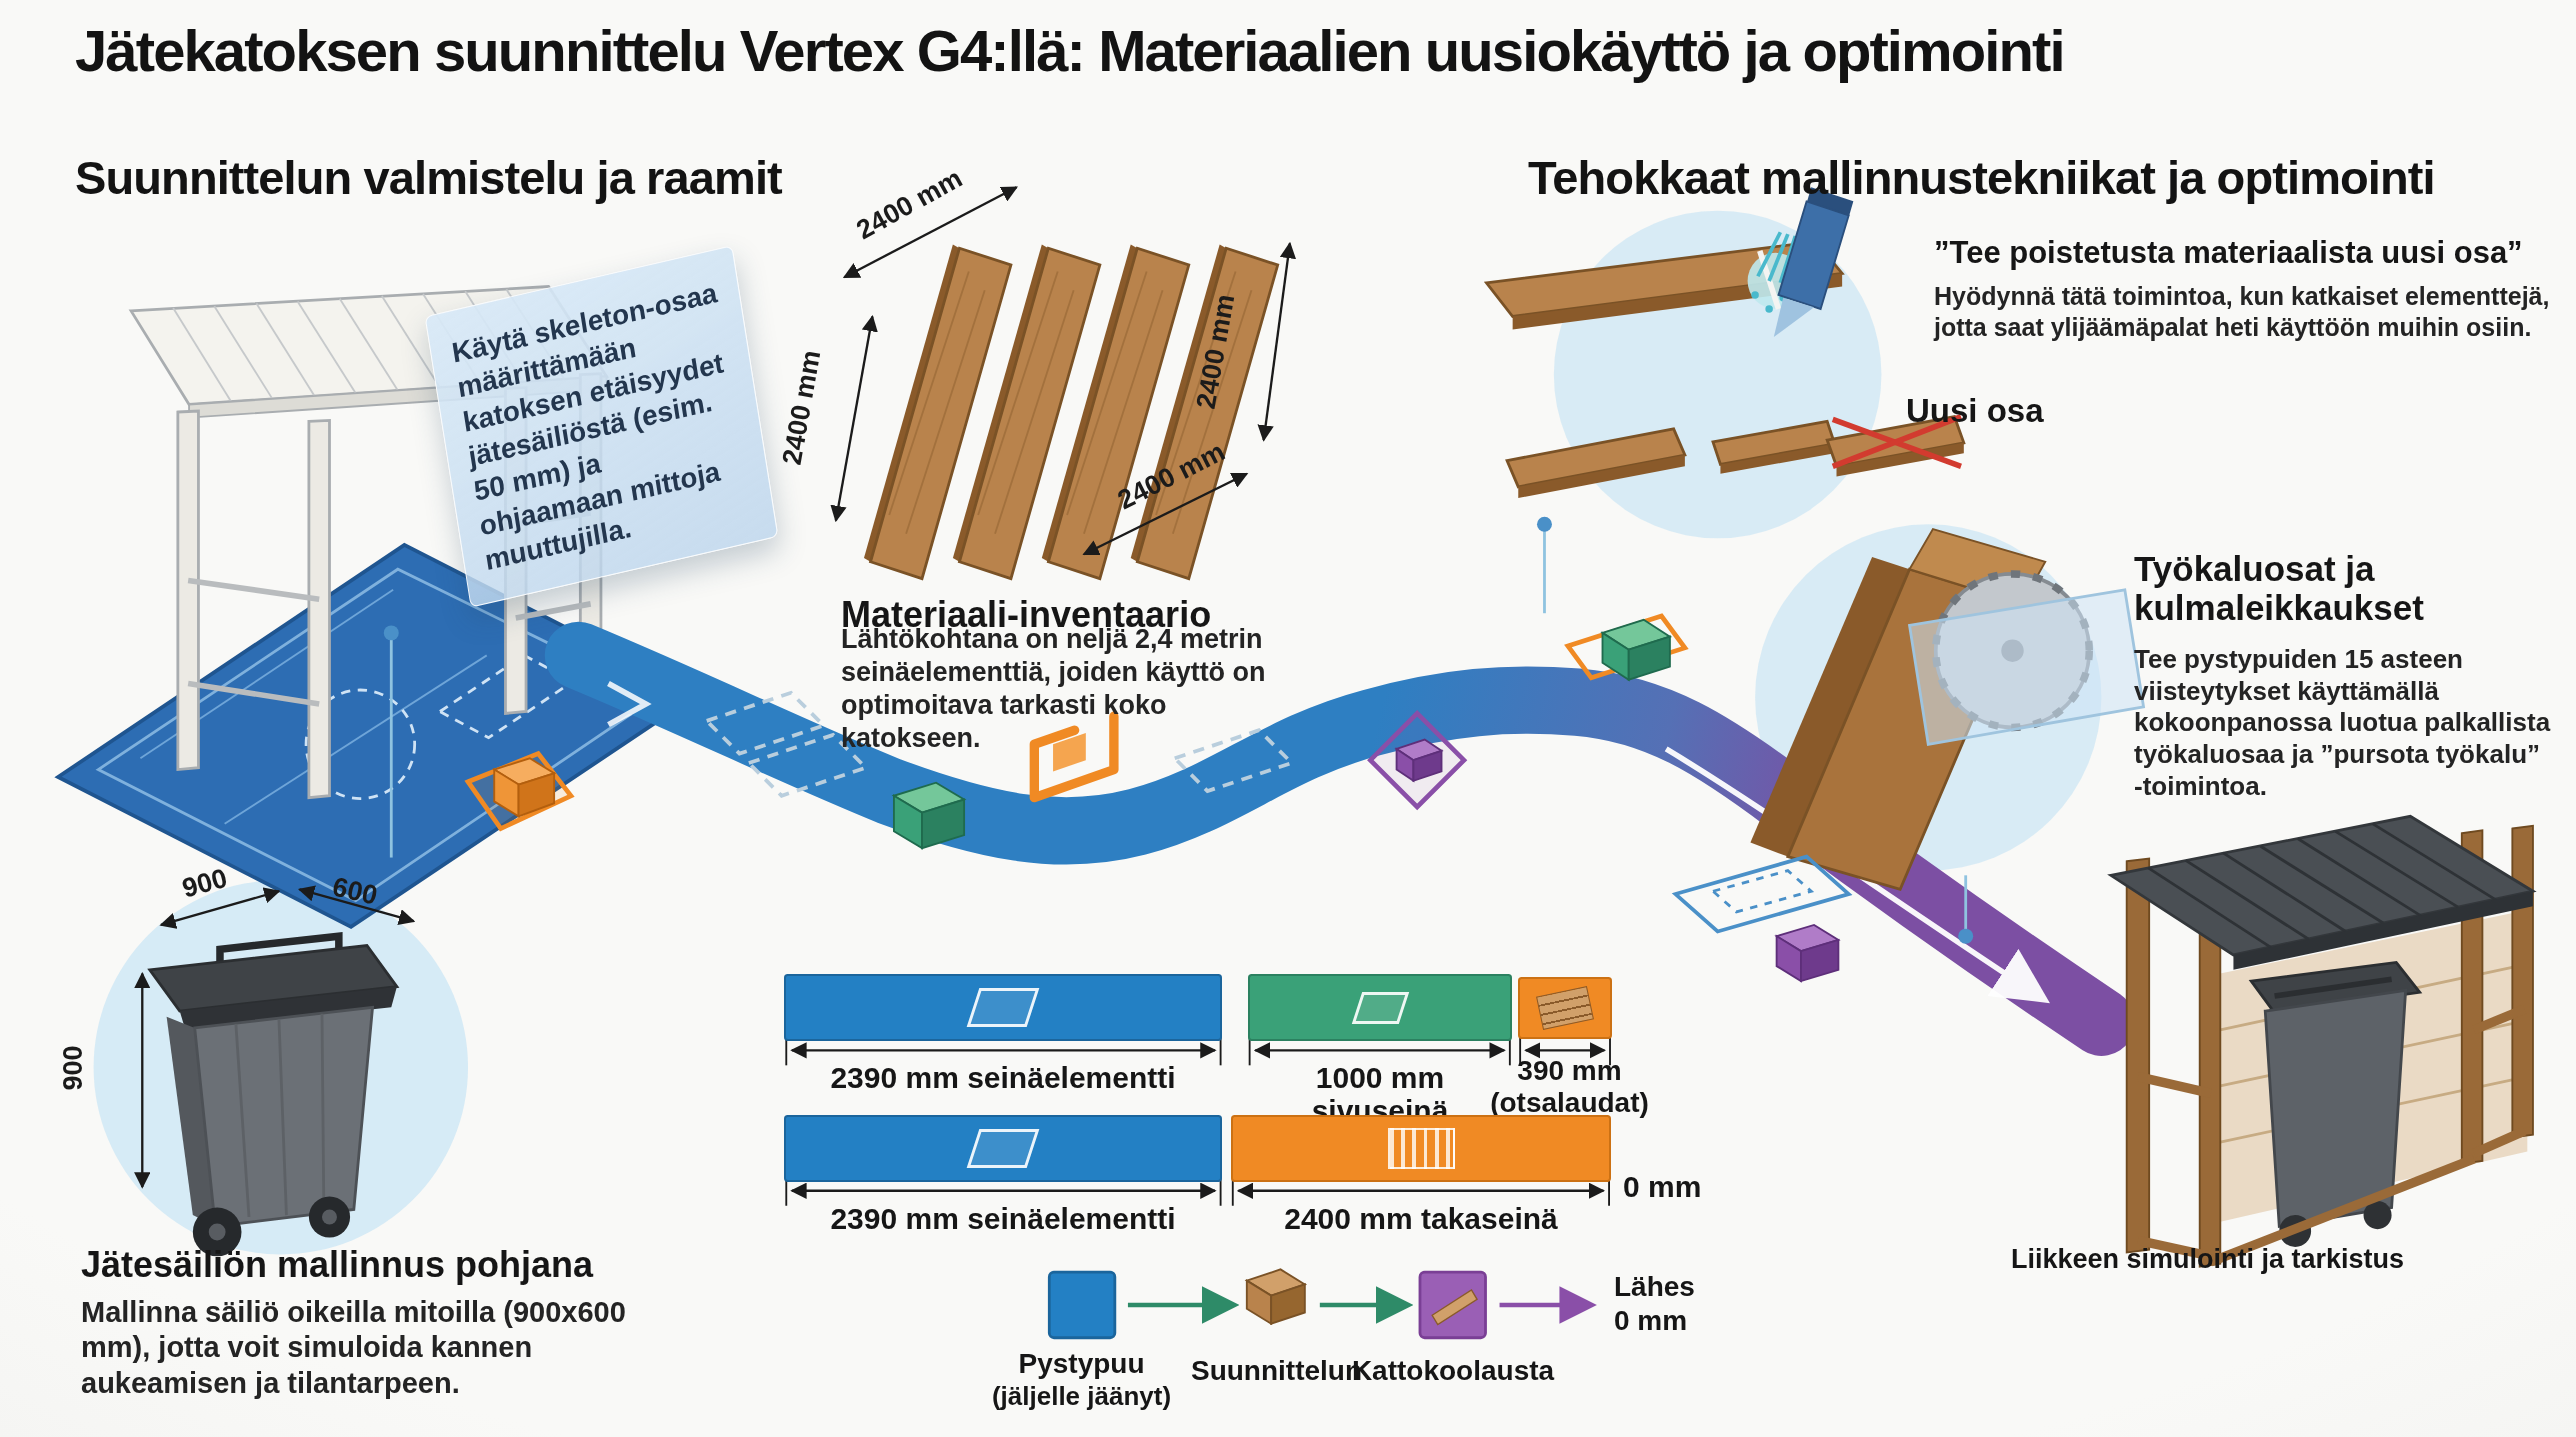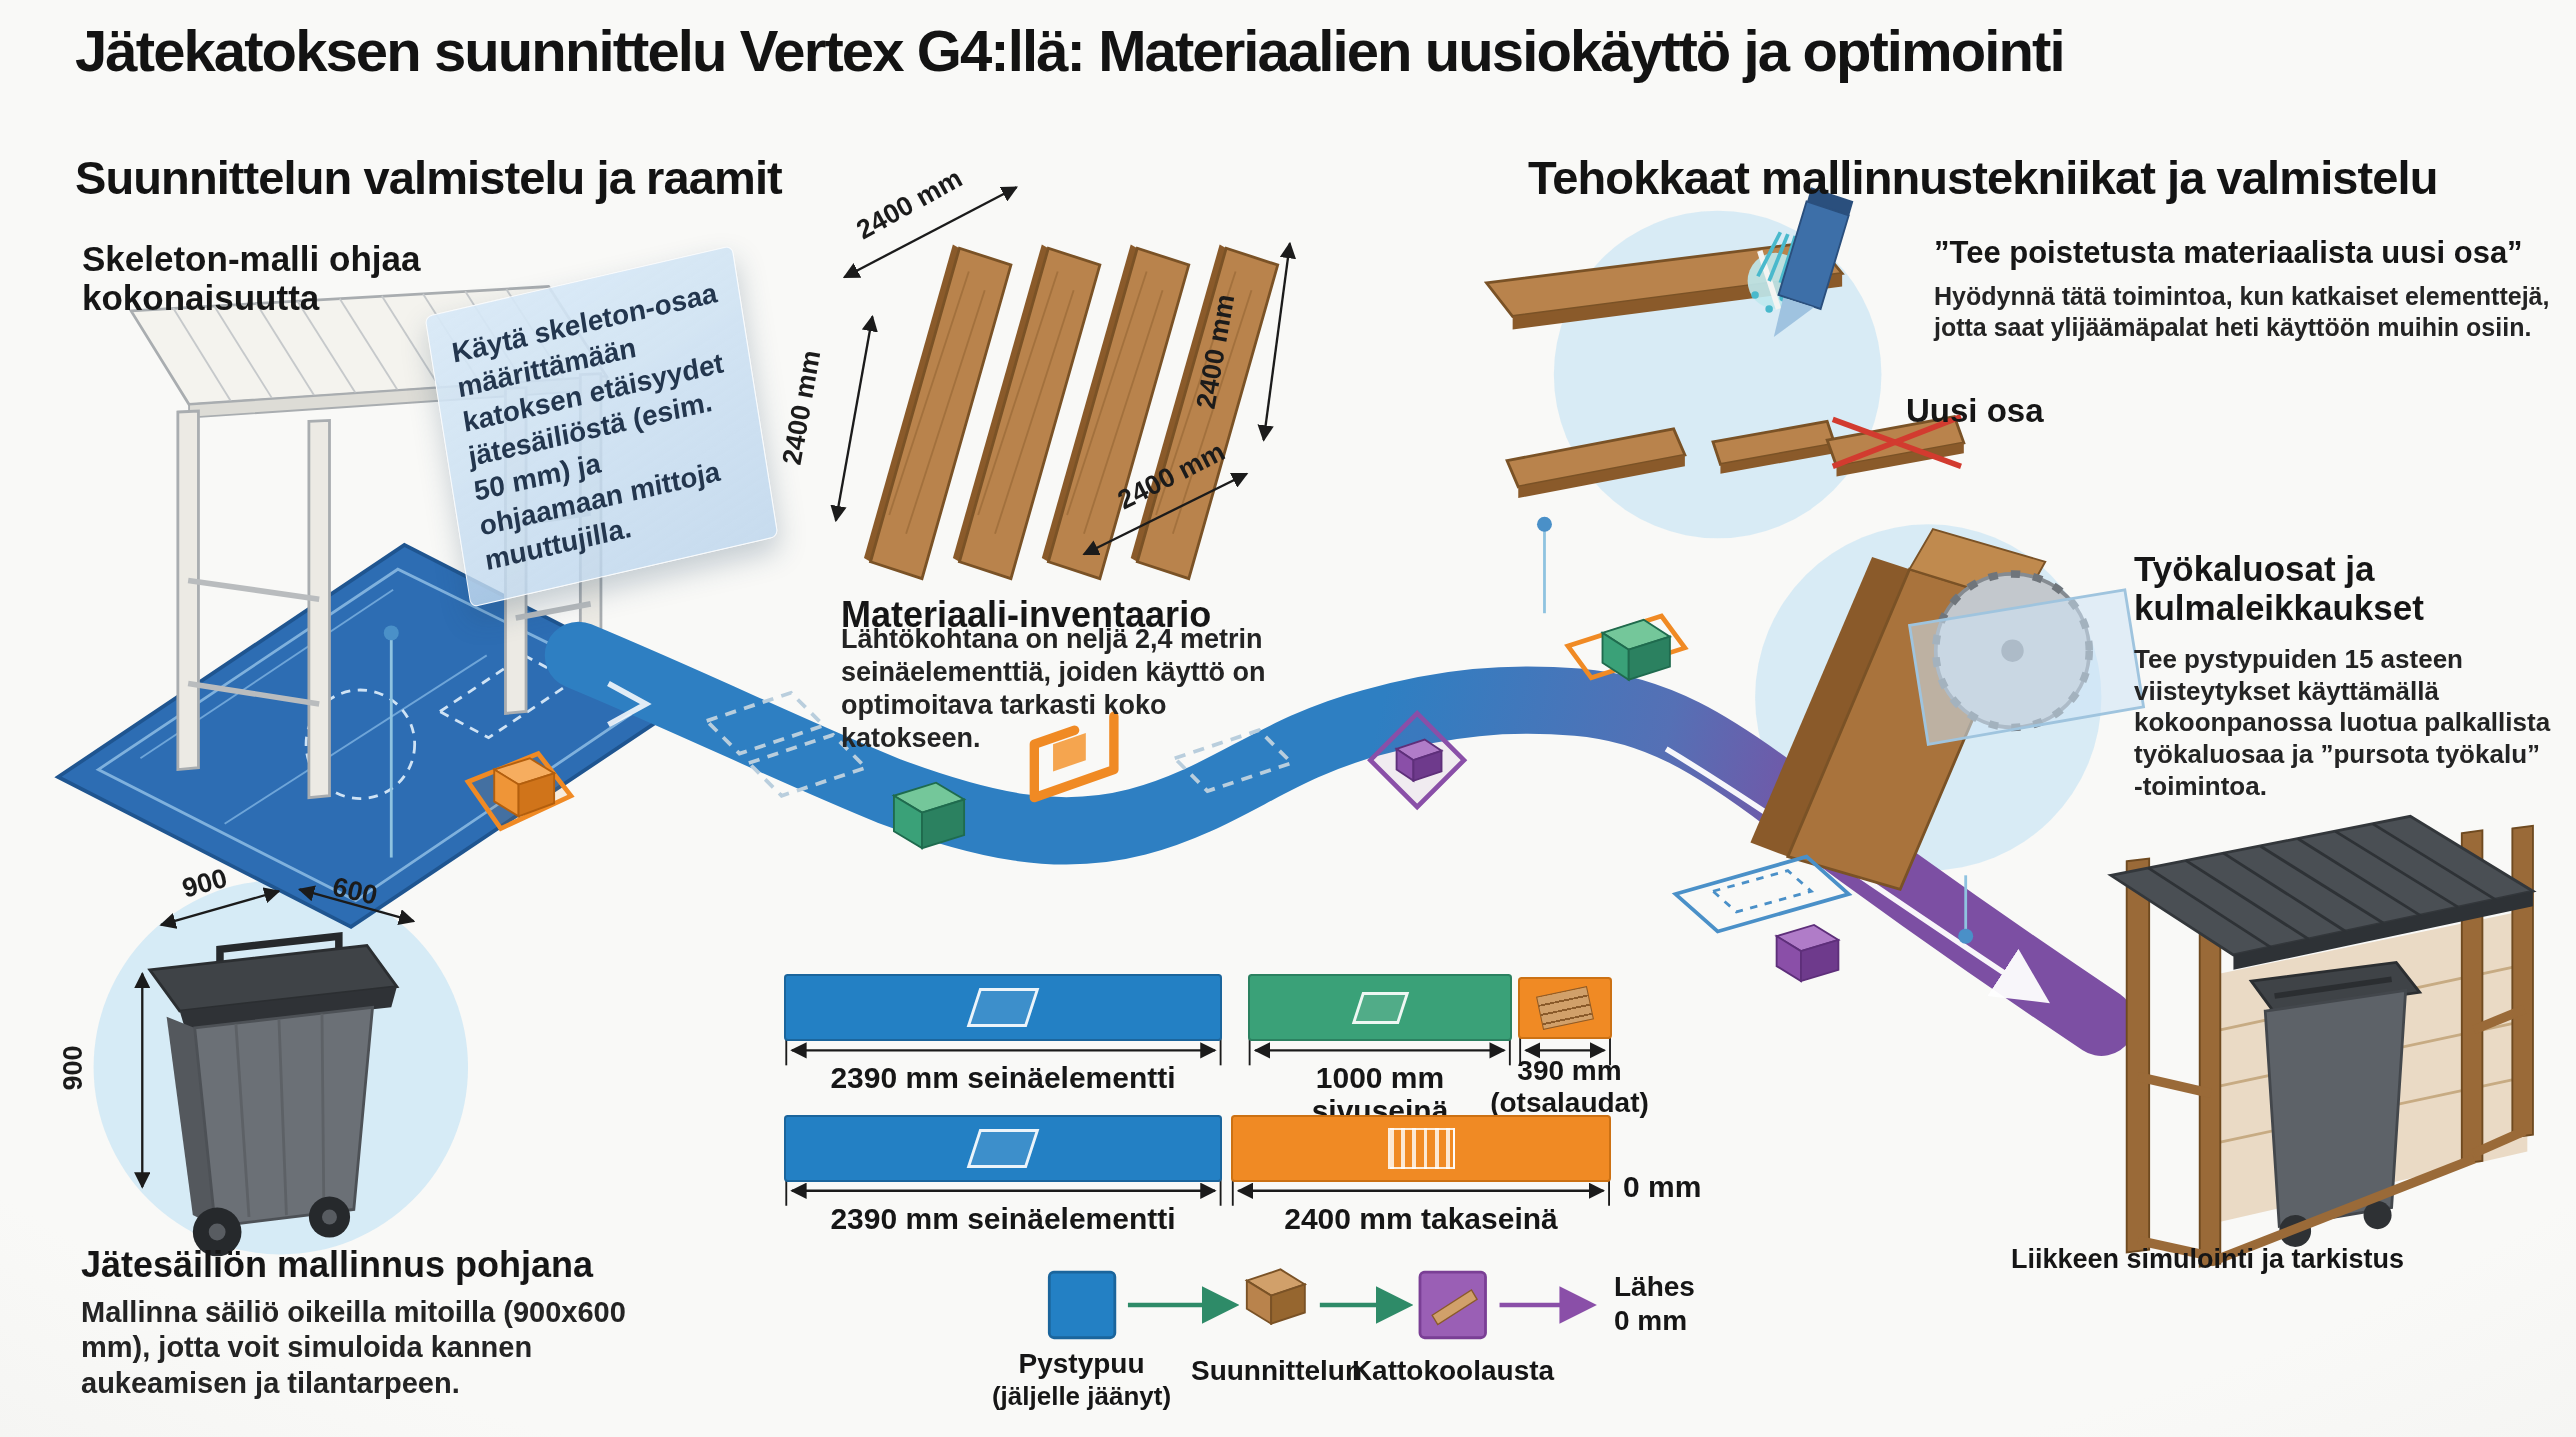--- a/index.html
+++ b/index.html
@@ -335,23 +335,22 @@
         <rect x="1517" y="1359" width="70" height="70" rx="5" fill="#9a5fb5" stroke="#7a3f95" stroke-width="3"></rect>
         <polygon points="1530,1405 1572,1378 1578,1388 1536,1415" fill="#d1a06a" stroke="#8a5a2a" stroke-width="1.5"></polygon>
       </g>
       <line x1="1602" y1="1394" x2="1698" y2="1394" stroke="#8a4fa8" stroke-width="5" marker-end="url(#purpleArr)"></line>
     </g>
   </svg>
 
   <div class="abs h1" style="left:75px;top:17px">Jätekatoksen suunnittelu Vertex G4:llä: Materiaalien uusiokäyttö ja optimointi</div>
 
   <div class="abs h2" style="left:75px;top:150px">Suunnittelun valmistelu ja raamit</div>
-  <div class="abs h2" style="left:1528px;top:150px">Tehokkaat mallinnustekniikat ja valmistelu</div>
-
-  <div class="abs h3" style="left:82px;top:240px;width:403px">Skeleton-malli ohjaa kokonaisuutta</div>
+  <div class="abs h2" style="left:1528px;top:150px">Tehokkaat mallinnustekniikat ja optimointi</div>
+
 
   <div class="glass-note">Käytä skeleton-osaa määrittämään katoksen etäisyydet jätesäiliöstä (esim. 50 mm) ja ohjaamaan mittoja muuttujilla.</div>
 
   <div class="abs dim" style="left:859px;top:217px;transform:rotate(-29deg)">2400 mm</div>
   <div class="abs dim" style="left:792px;top:449px;transform:rotate(-80deg)">2400 mm</div>
   <div class="abs dim" style="left:1206px;top:393px;transform:rotate(-80deg)">2400 mm</div>
   <div class="abs dim" style="left:1120px;top:487px;transform:rotate(-27deg)">2400 mm</div>
 
   <div class="abs h3" style="left:841px;top:595px;font-size:36px">Materiaali-inventaario</div>
   <div class="abs bodytxt" style="left:841px;top:623px;width:459px">Lähtökohtana on neljä 2,4 metrin seinäelementtiä, joiden käyttö on optimoitava tarkasti koko katokseen.</div>

